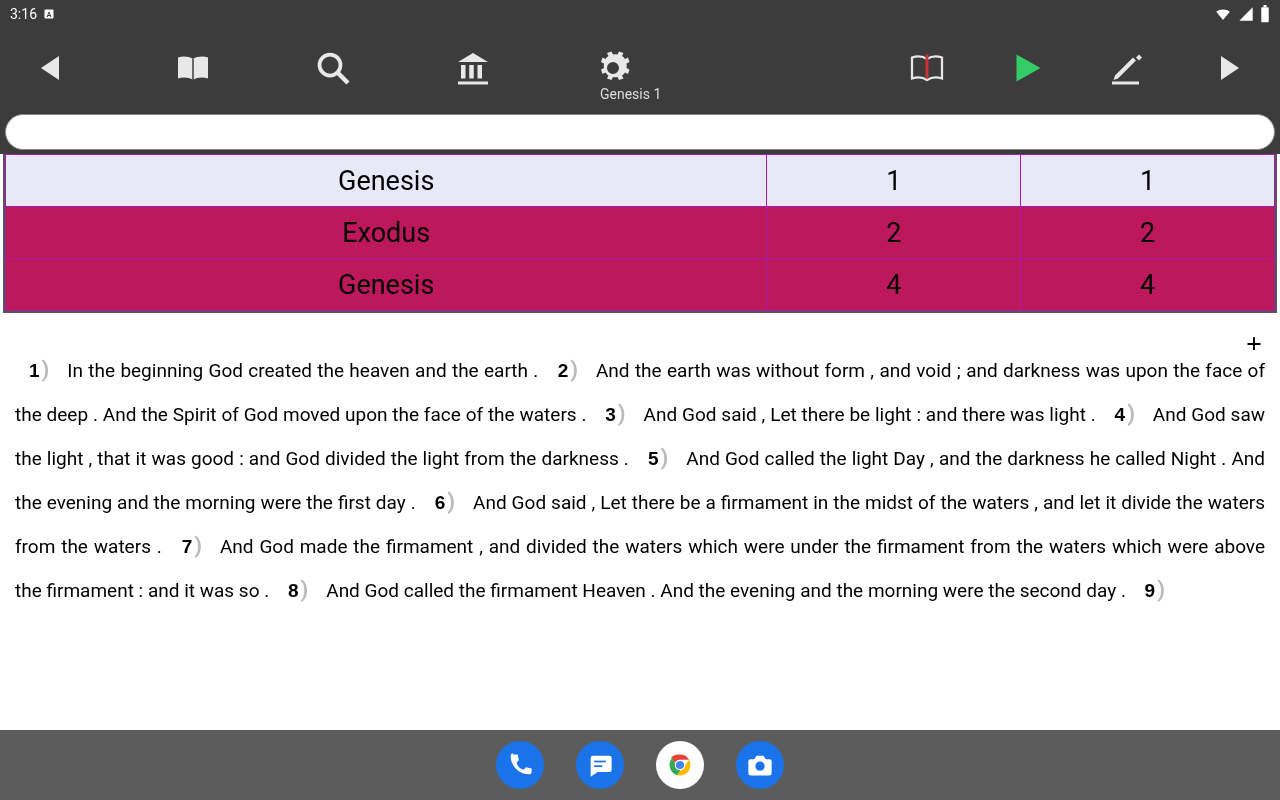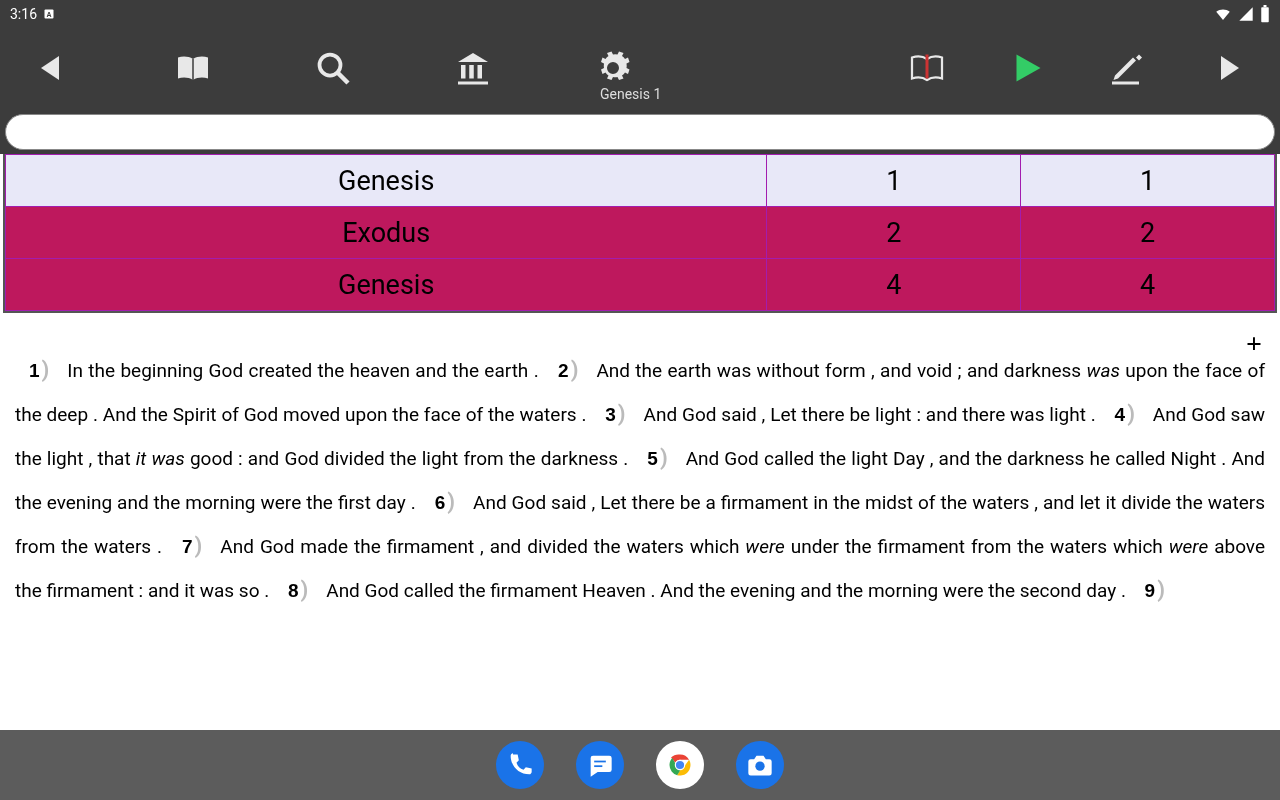--- a/index.html
+++ b/index.html
@@ -21,21 +21,21 @@
   .picker td.book { width:60%; }
   .picker td.ch { width:20%; }
   .picker td.v { width:20%; }
   .picker tr.sel td { background:#e8e8f8; }
   .picker tr td { background:#be185d; }
   .content-title { font-family: Georgia, 'Times New Roman', serif; font-size:26px; text-align:center; padding:10px 0 4px; position:relative; }
   .plus { position:absolute; right:18px; top:12px; font-size:28px; font-weight:bold; cursor:pointer; }
   .scripture { padding:18px 15px 0; font-size:19px; line-height:2.0; color:#000; text-align:justify; }
   .vnum { font-weight:bold; font-family: Arial, sans-serif; margin:0 2px 0 14px; }
   .vparen { color:#bbb; font-size:22px; font-weight:bold; margin-right:18px; }
-  .ital { font-style:italic; }
+  .ital { }
   .dock { position:absolute; bottom:0; left:0; right:0; height:70px; background:#5c5c5c; display:flex; align-items:center; justify-content:center; gap:32px; }
   .dock .app { width:48px; height:48px; border-radius:24px; display:flex; align-items:center; justify-content:center; cursor:pointer; }
   .dock svg { width:28px; height:28px; fill:#fff; }
   .app.phone { background:#1a73e8; }
   .app.msg { background:#1a73e8; }
   .app.chrome { background:#fff; }
   .app.camera { background:#1a73e8; }
 </style>
 </head>
 <body>

